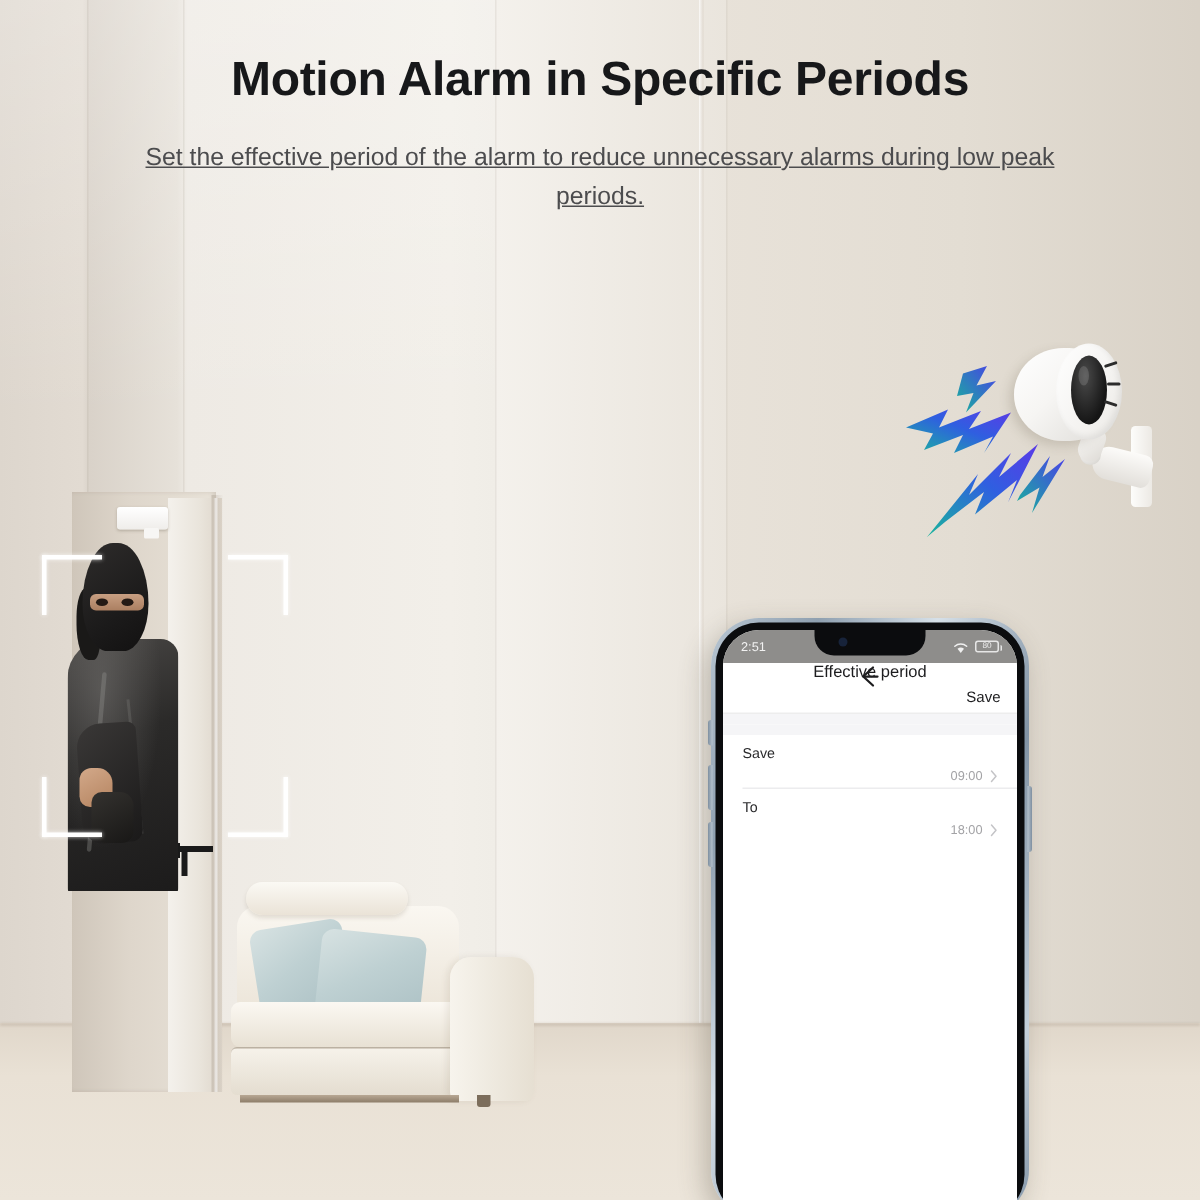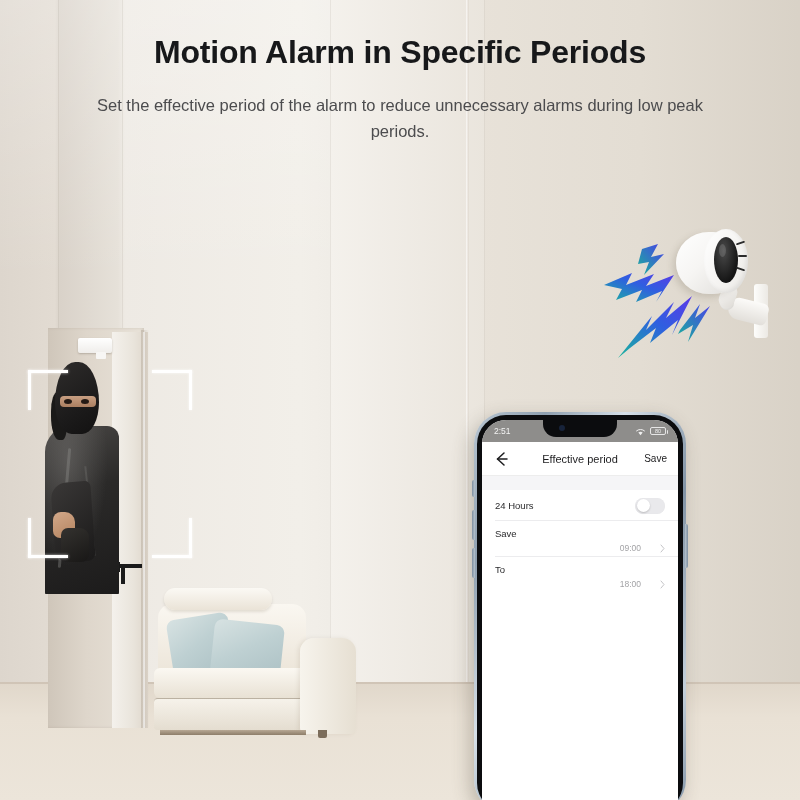--- a/index.html
+++ b/index.html
@@ -341,20 +341,21 @@
   }
   .subline {
     position: absolute;
     left: 50%; transform: translateX(-50%);
     top: 92px;
     width: 660px;
     text-align: center;
     font-size: 16.5px;
     line-height: 26px;
     color: #4c4c4e;
+    text-decoration: underline;
   }
 
   
   .phone {
     position: absolute;
     left: 474px; top: 412px;
     width: 212px; height: 400px;
   }
   .phone-metal {
     position: absolute; inset: 0;
@@ -430,20 +431,21 @@
 
   
   .navbar {
     height: 34px;
     background: #fff;
     display: flex;
     align-items: center;
     padding: 0 11px;
     position: relative;
     border-bottom: 1px solid #ededed;
+    flex-direction: column;
   }
   .nav-back { width: 18px; height: 18px; cursor: pointer; }
   .nav-title {
     position: absolute; left: 0; right: 0;
     text-align: center;
     font-size: 11px;
     color: #1d1d1f;
     pointer-events: none;
   }
   .nav-save {
@@ -488,21 +490,21 @@
     width: 13px; height: 13px;
     background: #ffffff;
     border-radius: 50%;
     box-shadow: 0 1px 2px rgba(0,0,0,0.2);
   }
 
   .time-row { height: 36px; align-items: flex-end; padding-bottom: 4px; }
   .time-row .row-label { position: absolute; left: 13px; top: 7px; }
   .time-val {
     margin-left: auto;
-    display: flex; align-items: center; gap: 19px;
+    display: flex; align-items: center; gap: 5px;
     font-size: 8.5px; color: #a3a3a6;
   }
   .panel-fill { background: #fff; flex: 1; }
   .screen-col { display: flex; flex-direction: column; height: 100%; }
 </style>
 </head>
 <body>
 
 <div id="stage">
 
@@ -634,27 +636,20 @@
           </svg>
           <span class="nav-title">Effective period</span>
           <span class="nav-save">Save</span>
         </div>
 
         <div class="listgap"></div>
 
 
         <div class="listgap"></div>
 
-        <div class="row">
-          <span class="row-label">24 Hours</span>
-          <span class="toggle">
-            <span class="toggle-knob"></span>
-          </span>
-          <span class="row-sep"></span>
-        </div>
 
         <div class="row time-row">
           <span class="row-label">Save</span>
           <span class="time-val">
             <span>09:00</span>
             <svg class="chev" viewBox="0 0 5 9">
               <path d="M1 1 L4 4.5 L1 8" stroke="#c4c4c7" stroke-width="1" fill="none" stroke-linecap="round" stroke-linejoin="round"></path>
             </svg>
           </span>
           <span class="row-sep"></span>

